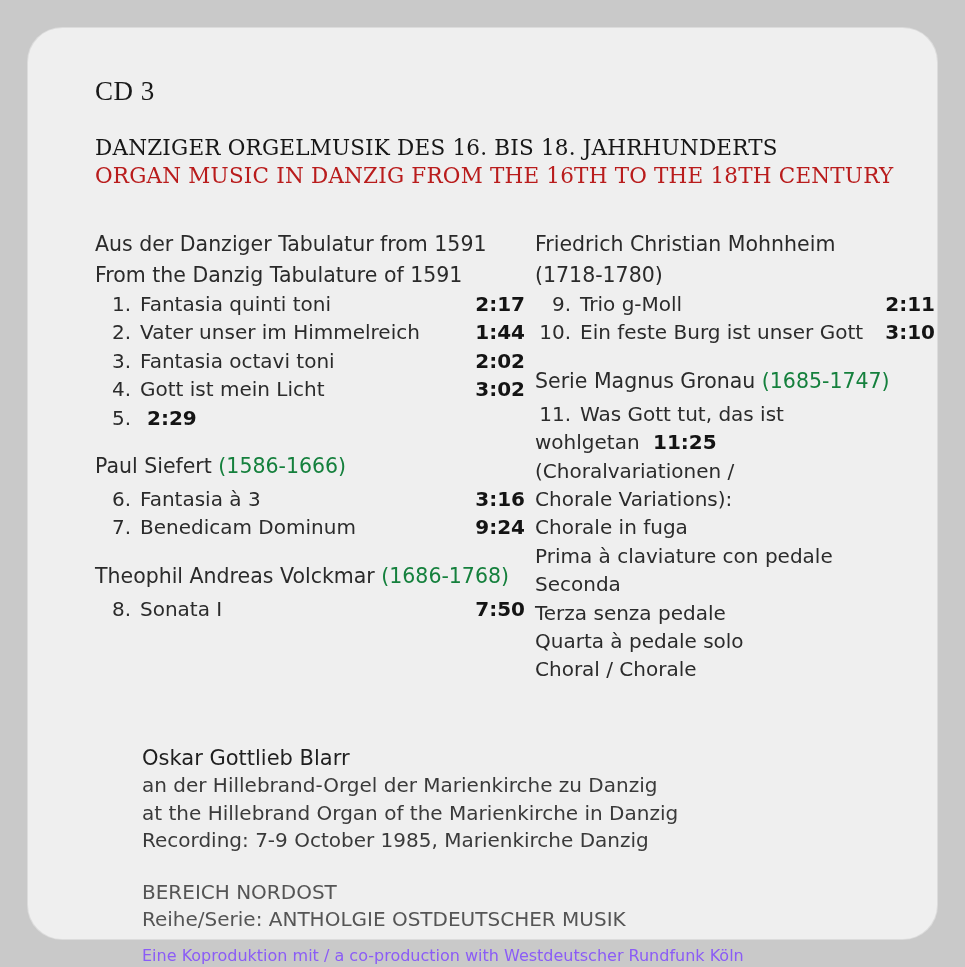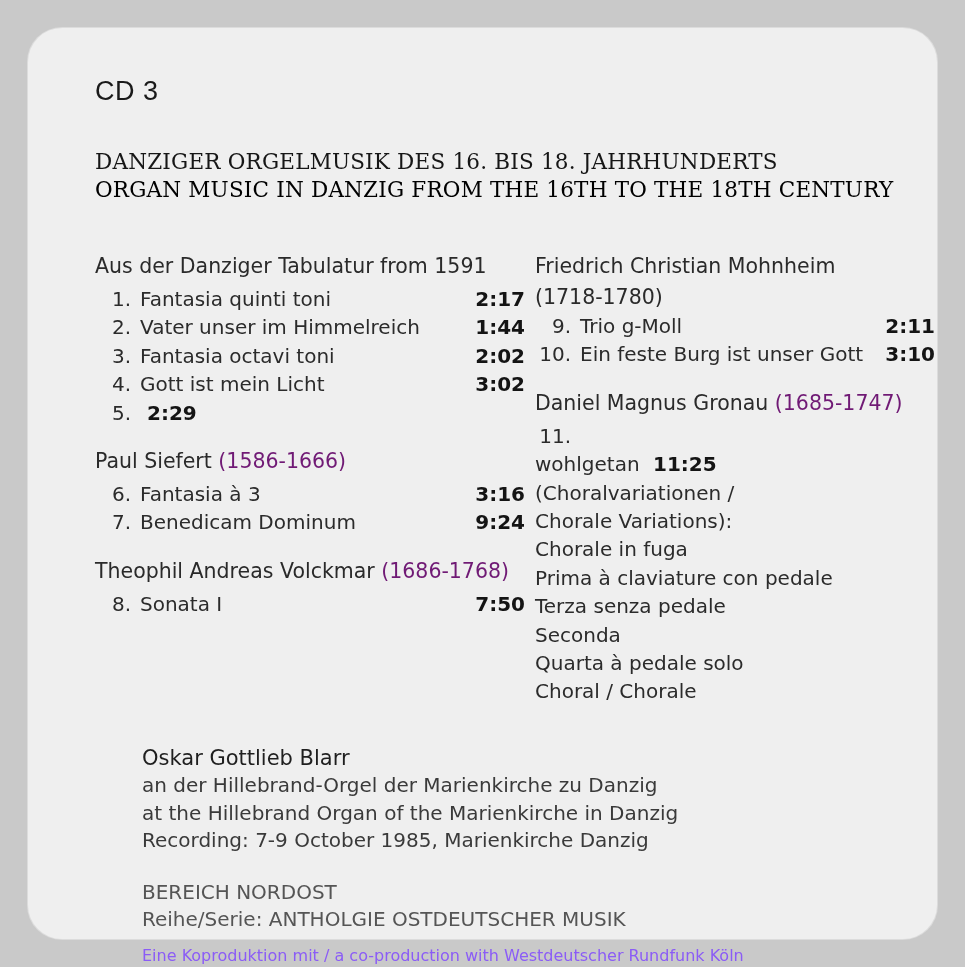--- a/index.html
+++ b/index.html
@@ -24,65 +24,65 @@
     box-shadow: 0 0 0 1px #dcdcdc;
   }
   .inner {
     position: absolute;
     left: 40px;
     top: 30px;
     right: 28px;
     bottom: 10px;
   }
   .cd-label {
-    font-family: Liberation Sans, sans-serif;
+    font-family: Liberation Serif, serif;
     font-size: 27px;
     letter-spacing: 0.5px;
     color: #1a1a1a;
     margin: 18px 0 0 27px;
   }
   .titles {
-    margin: 42px 0 0 27px;
+    margin: 28px 0 0 27px;
   }
   .title-de {
     font-family: "DejaVu Serif", serif;
     font-size: 21.5px;
     color: #161616;
     letter-spacing: 0.2px;
     white-space: nowrap;
   }
   .title-en {
     font-family: "DejaVu Serif", serif;
     font-size: 21.5px;
-    color: #000000;
+    color: #b91c1c;
     letter-spacing: 0.2px;
     margin-top: 3px;
     white-space: nowrap;
   }
 
   .columns {
     position: relative;
     margin: 36px 0 0 27px;
     width: 840px;
   }
   .col {
     position: absolute;
-    top: 16px;
+    top: 8px;
   }
   .col-left { left: 0; width: 430px; }
   .col-right { left: 440px; width: 400px; }
 
   .group { margin-bottom: 22px; }
   .group-head {
     font-size: 20.5px;
     color: #2a2a2a;
     line-height: 1.22;
     margin-bottom: 6px;
   }
-  .group-head .dates { color: #701a75; }
+  .group-head .dates { color: #15803d; }
   .group-sub {
     font-size: 20.5px;
     color: #2a2a2a;
     line-height: 1.22;
   }
   ol.tracks {
     list-style: none;
     margin: 2px 0 0 0;
     padding: 0;
   }
@@ -155,20 +155,21 @@
       <div class="title-de">DANZIGER ORGELMUSIK DES 16. BIS 18. JAHRHUNDERTS</div>
       <div class="title-en">ORGAN MUSIC IN DANZIG FROM THE 16TH TO THE 18TH CENTURY</div>
     </div>
 
     <div class="columns">
 
       <div class="col col-left">
 
         <div class="group">
           <div class="group-head">Aus der Danziger Tabulatur from 1591</div>
+          <div class="group-sub">From the Danzig Tabulature of 1591</div>
           <ol class="tracks">
             <li>
               <span class="tnum">1.</span>
               <span class="ttitle">Fantasia quinti toni</span>
               <span class="tdur">2:17</span>
             </li>
             <li>
               <span class="tnum">2.</span>
               <span class="ttitle">Vater unser im Himmelreich</span>
               <span class="tdur">1:44</span>
@@ -239,41 +240,42 @@
             <li>
               <span class="tnum">10.</span>
               <span class="ttitle">Ein feste Burg ist unser Gott</span>
               <span class="tdur">3:10</span>
             </li>
           </ol>
         </div>
 
         <div class="group">
           <div class="group-head">
-            <span>Daniel Magnus Gronau</span>
+            <span>Serie Magnus Gronau</span>
             <span class="dates">(1685-1747)</span>
           </div>
           <ol class="tracks">
             <li>
               <span class="tnum">11.</span>
+              <span class="ttitle">Was Gott tut, das ist</span>
             </li>
           </ol>
           <div class="sub-lines">
             <div>
               <span>wohlgetan</span>
               <span class="tdur">11:25</span>
             </div>
           </div>
           <div class="sub-lines">
             <div>(Choralvariationen /</div>
             <div>Chorale Variations):</div>
             <div>Chorale in fuga</div>
             <div>Prima à claviature con pedale</div>
+            <div>Seconda</div>
             <div>Terza senza pedale</div>
-            <div>Seconda</div>
             <div>Quarta à pedale solo</div>
             <div>Choral / Chorale</div>
           </div>
         </div>
 
       </div>
     </div>
 
     <div class="credits">
       <div class="perf">Oskar Gottlieb Blarr</div>

